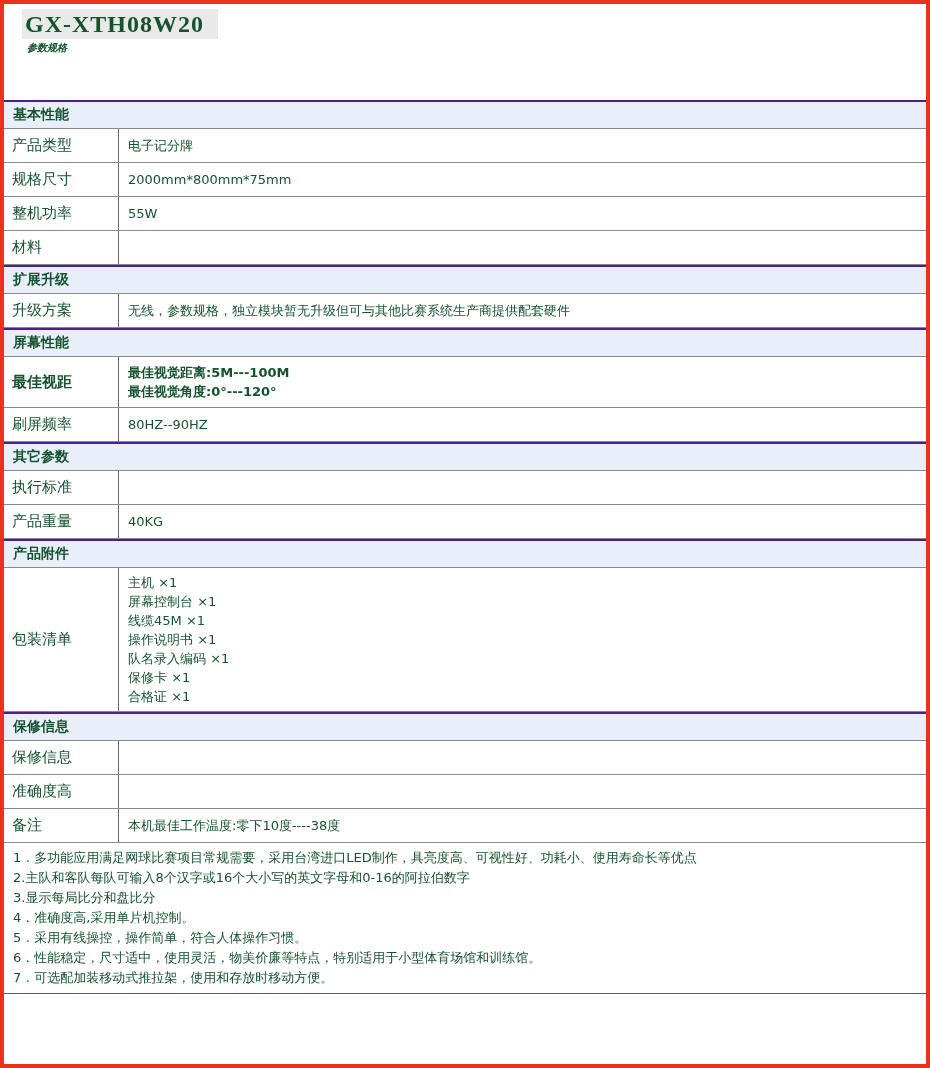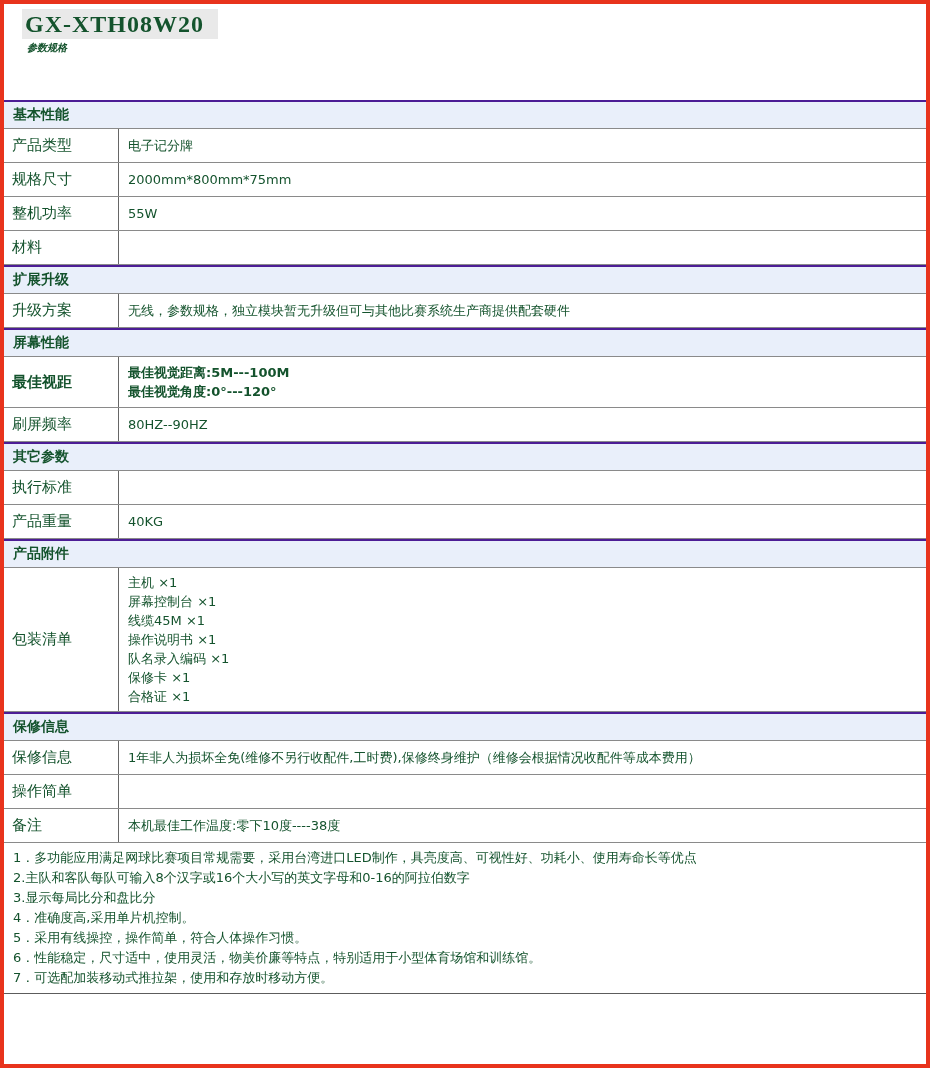--- a/index.html
+++ b/index.html
@@ -154,24 +154,23 @@
 队名录入编码 ×1
 保修卡 ×1
 合格证 ×1</div>
     </div>
 
     <div class="section-header">
       <span>保修信息</span>
     </div>
     <div class="spec-row">
       <div class="cell-label">保修信息</div>
-      <div class="cell-value">1年非人为损坏全免(维修不另行收配件,工时费),保修终身维护（维修会根据情况收配件等成本费用）</div>
     </div>
     <div class="spec-row">
-      <div class="cell-label">操作简单</div>
+      <div class="cell-label">准确度高</div>
     </div>
     <div class="spec-row">
       <div class="cell-label">备注</div>
       <div class="cell-value">本机最佳工作温度:零下10度----38度</div>
     </div>
     <div class="spec-row row-detail">
       <div class="cell-value">1．多功能应用满足网球比赛项目常规需要，采用台湾进口LED制作，具亮度高、可视性好、功耗小、使用寿命长等优点
 2.主队和客队每队可输入8个汉字或16个大小写的英文字母和0-16的阿拉伯数字
 3.显示每局比分和盘比分
 4．准确度高,采用单片机控制。

